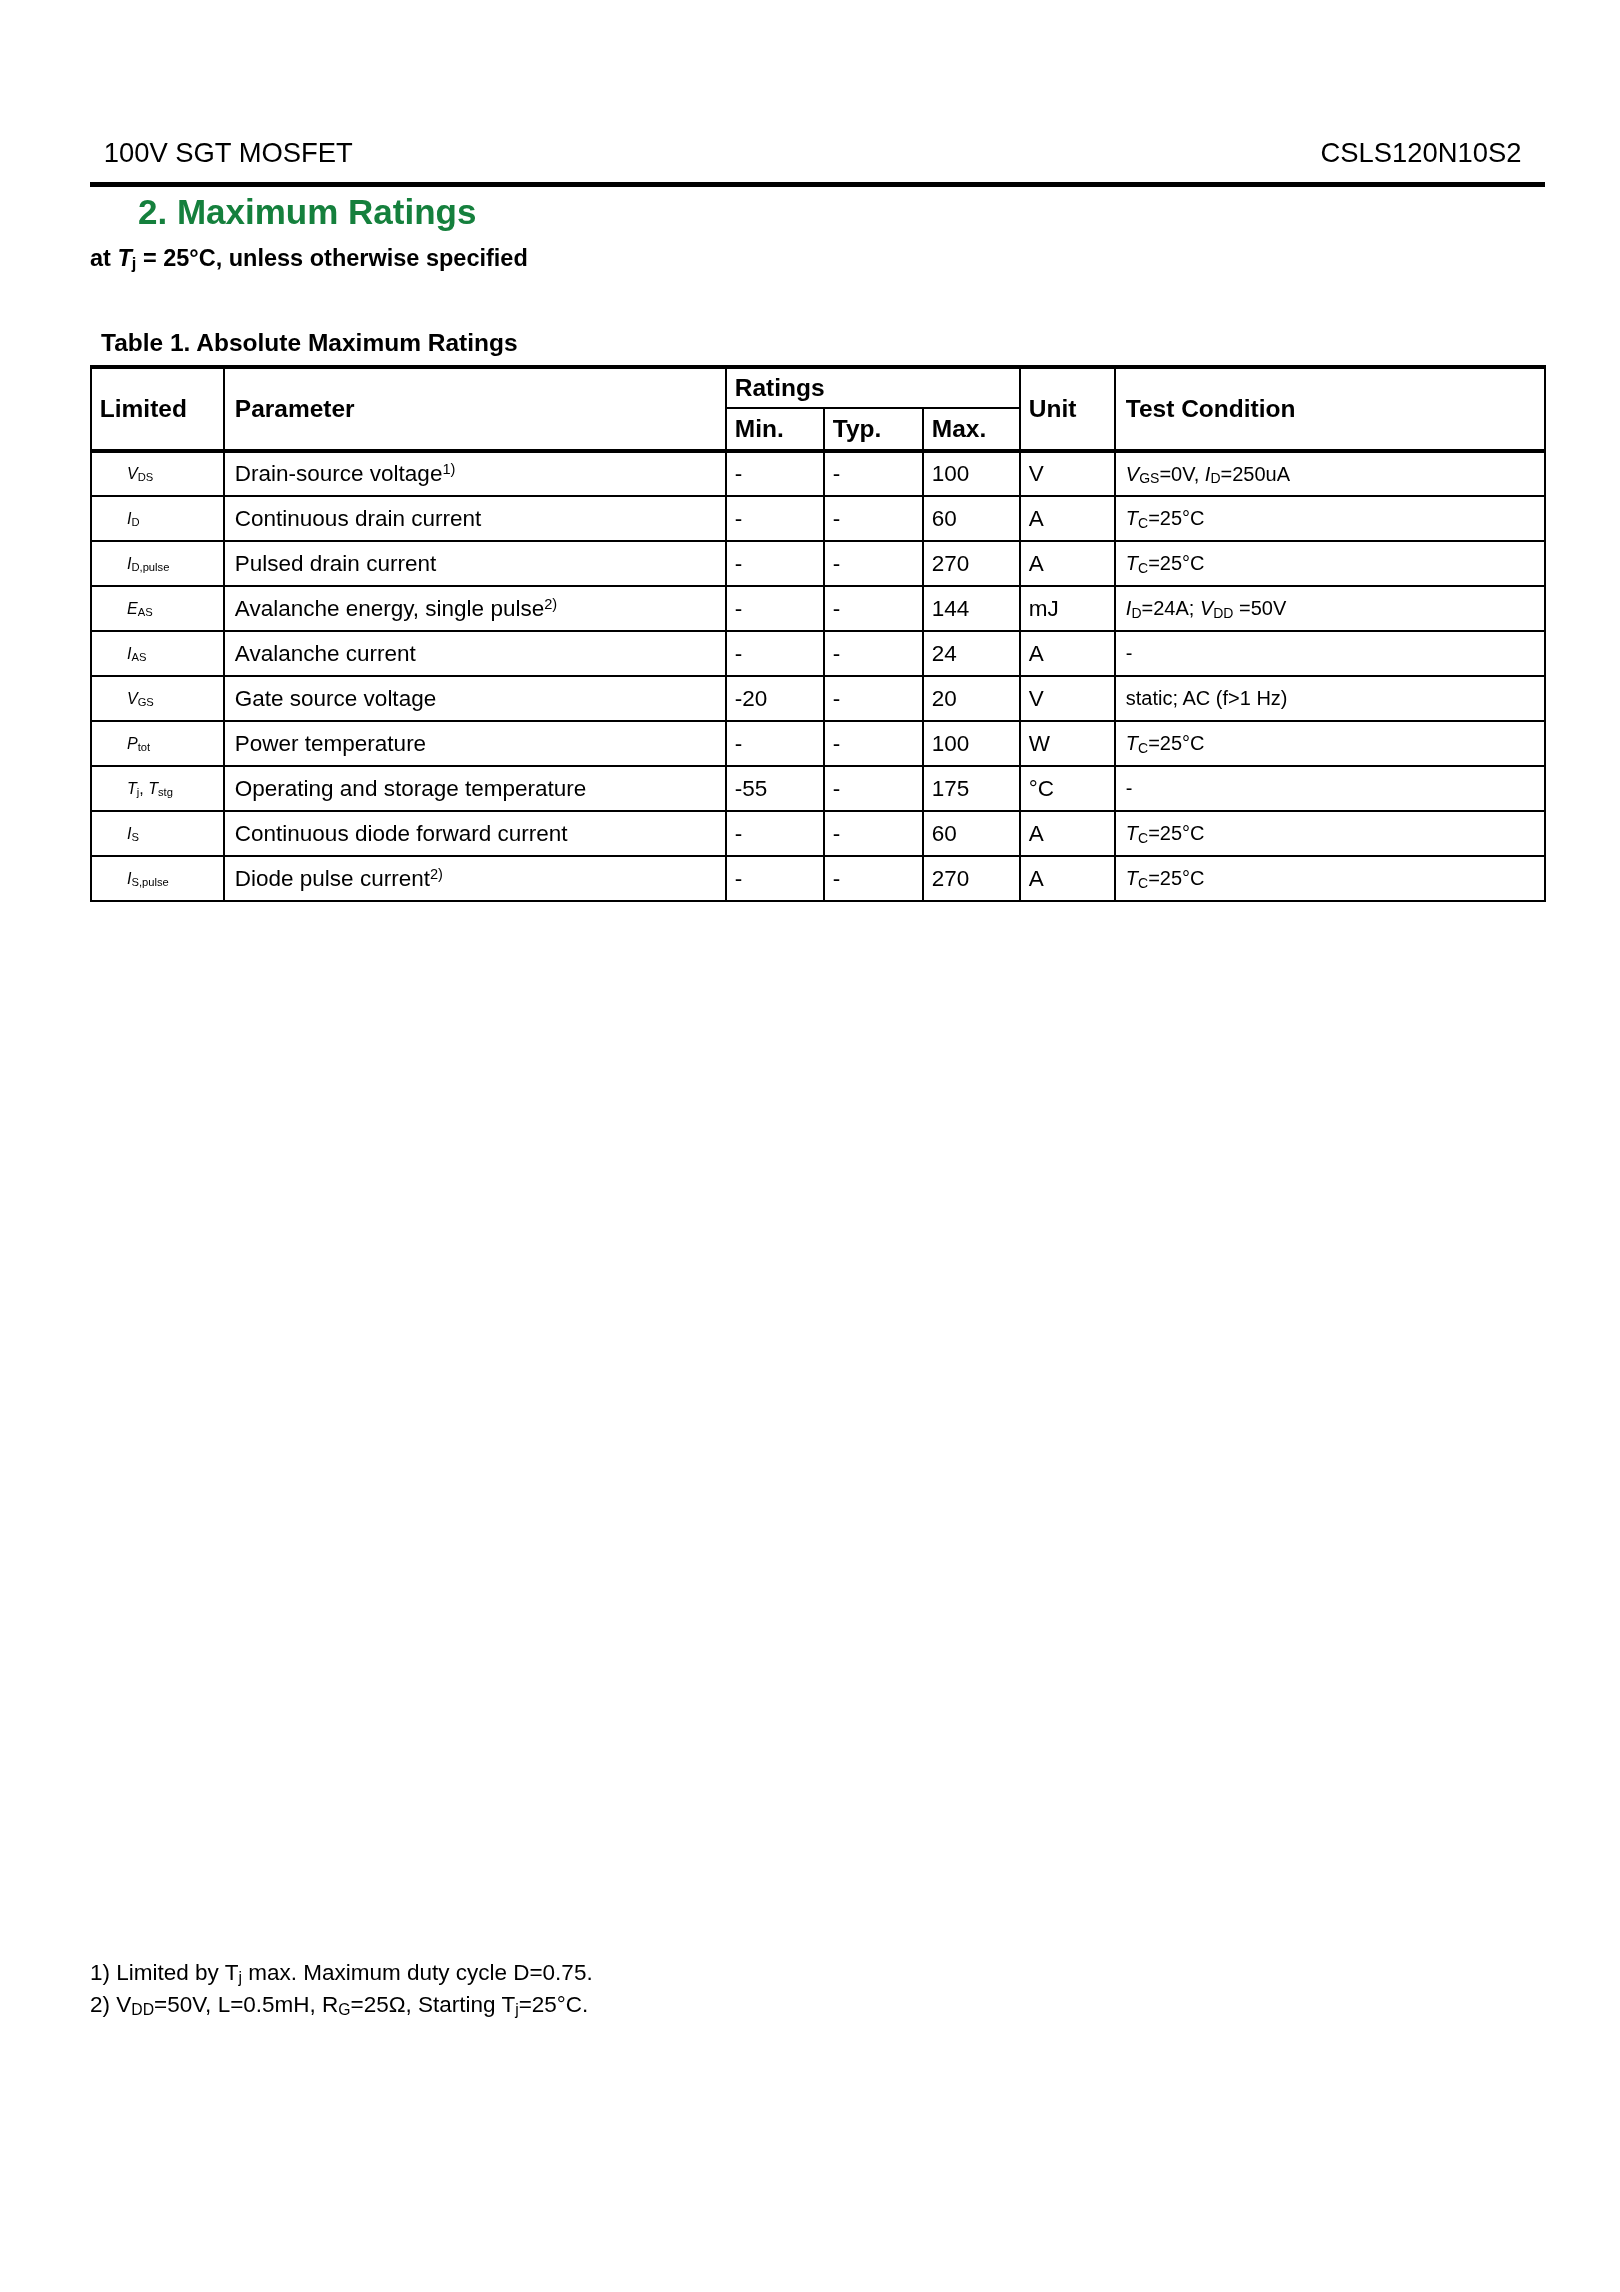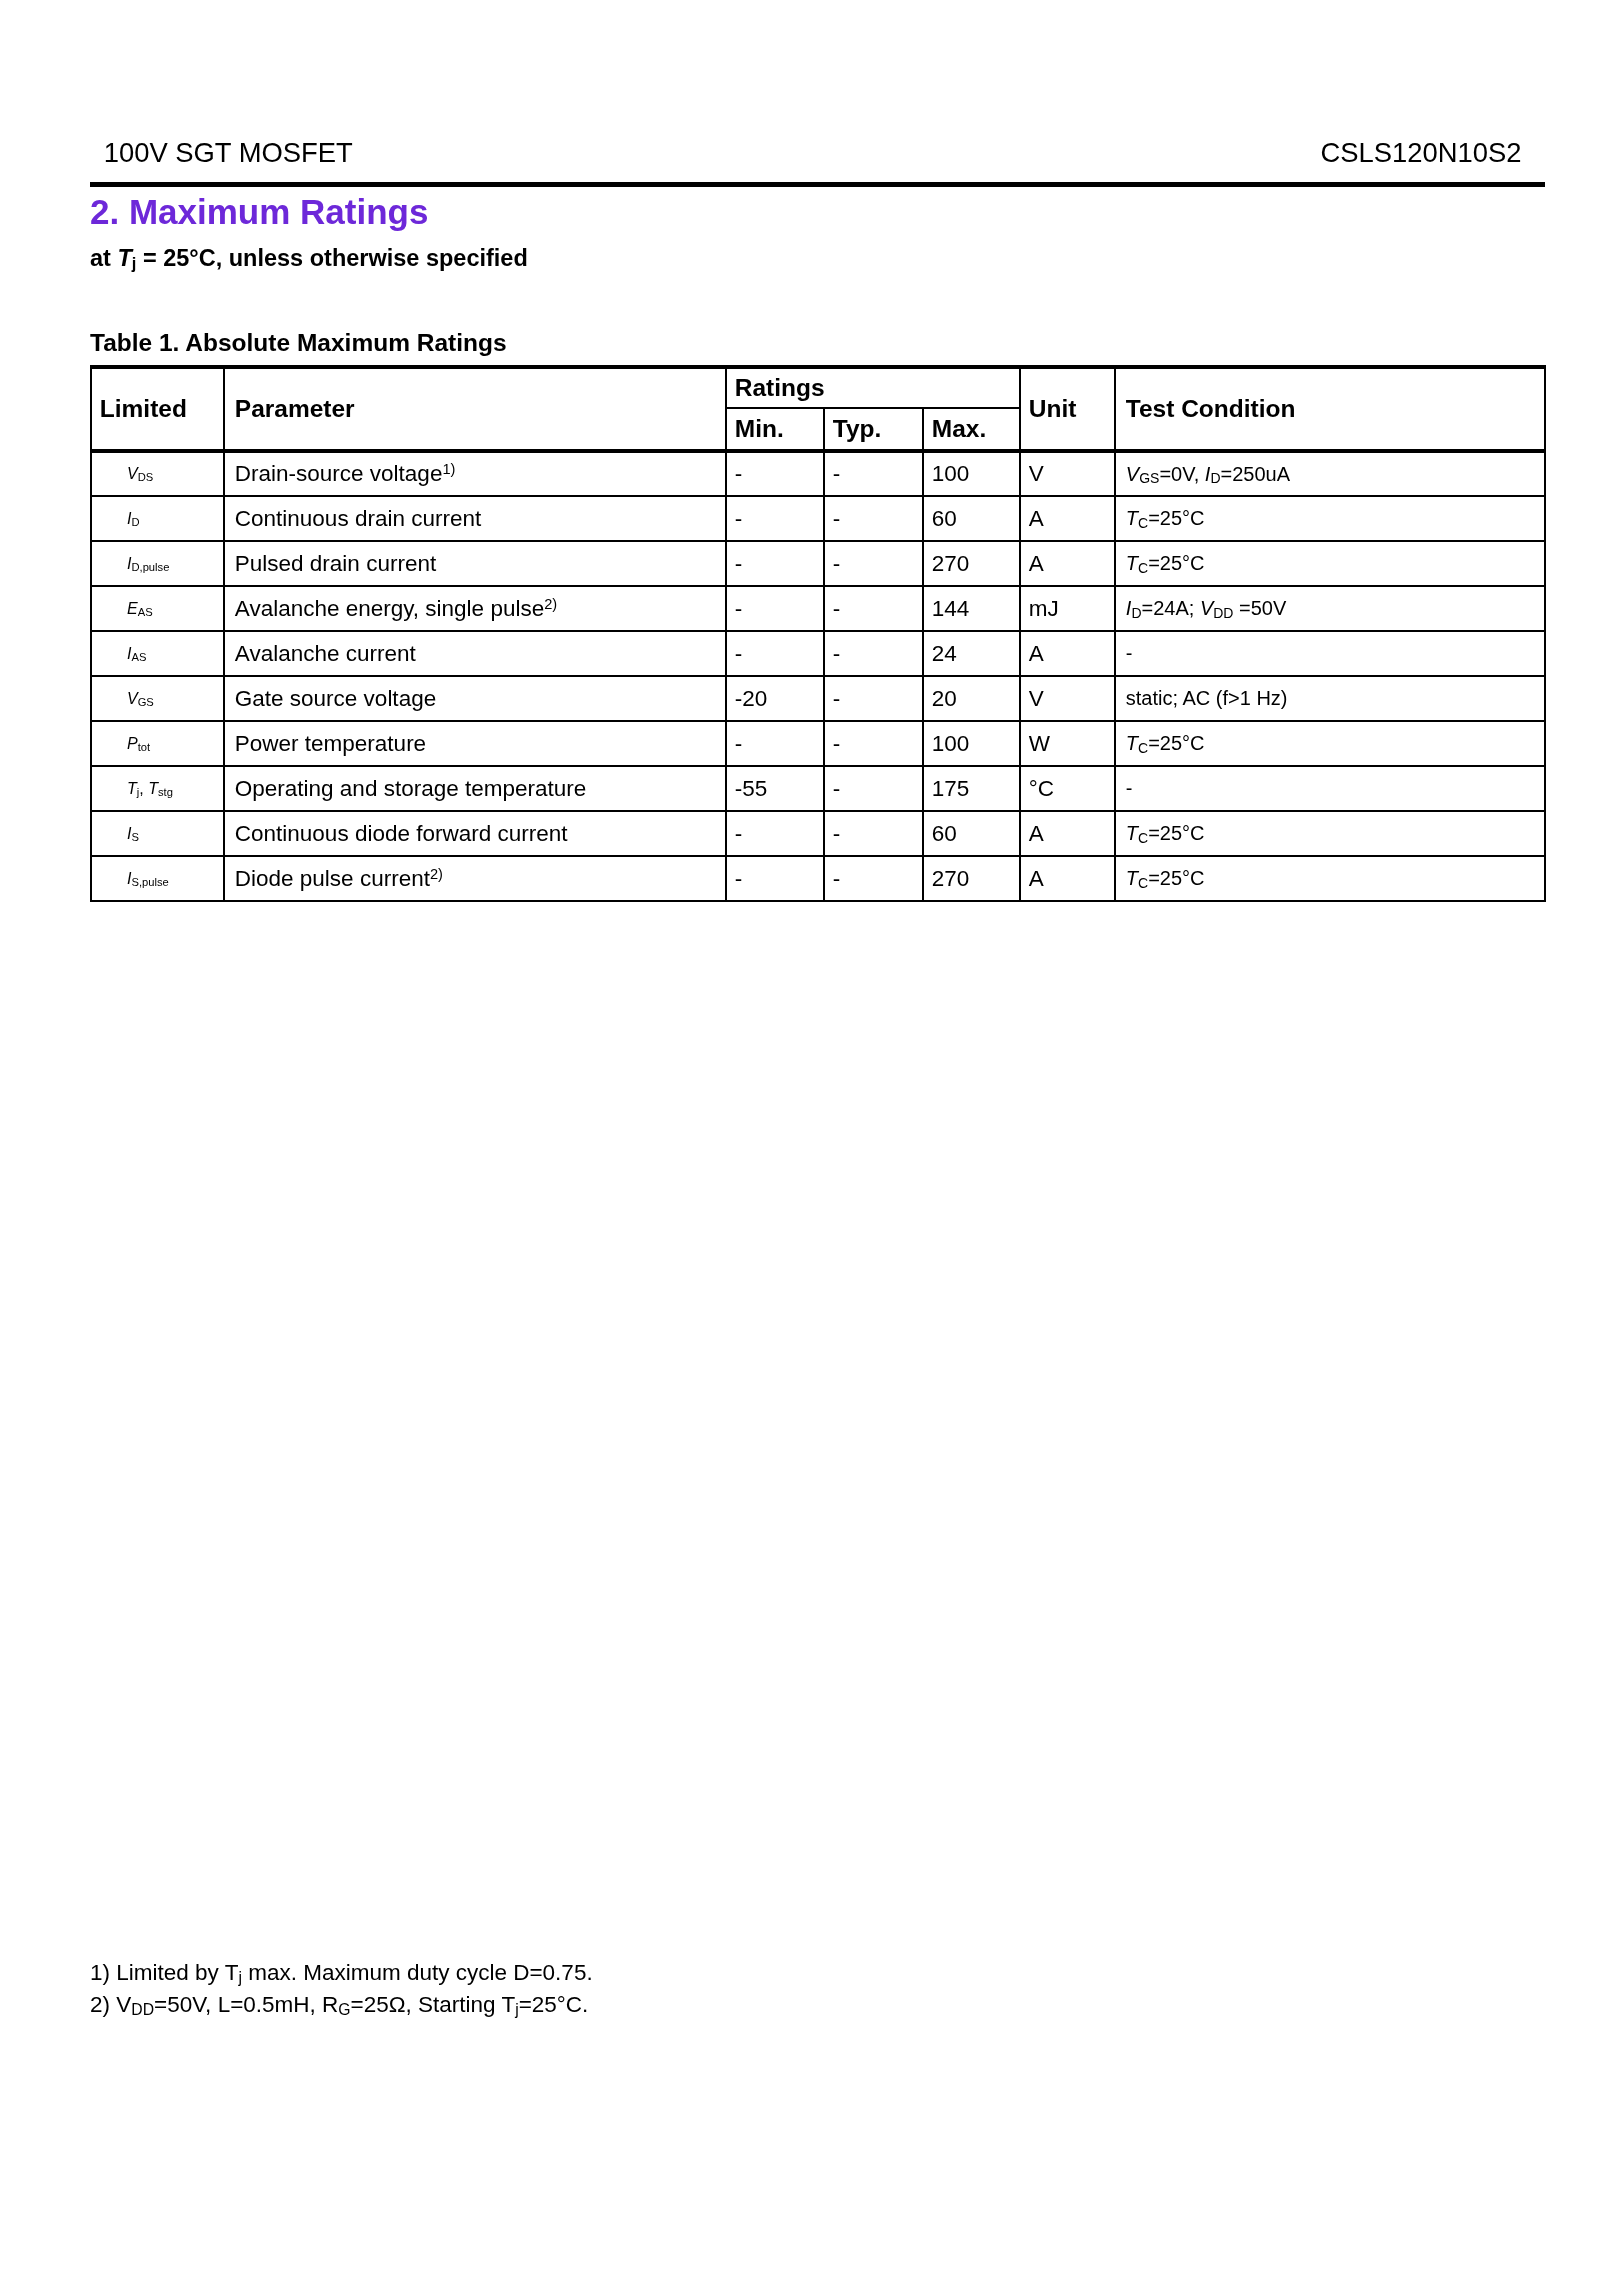--- a/index.html
+++ b/index.html
@@ -29,21 +29,21 @@
 
   .section-title {
     position: absolute; left: 90px; top: 192px; margin: 0;
     font-size: 35px; font-weight: bold; line-height: 1.15;
   }
   .section-subtitle {
     position: absolute; left: 90px; top: 245px;
     font-size: 23.5px; font-weight: bold;
   }
   .table-caption {
-    position: absolute; left: 90px; top: 329px;
+    position: absolute; left: 101px; top: 329px;
     font-size: 24.5px; font-weight: bold;
   }
 
   
   table.ratings-table {
     position: absolute; left: 90px; top: 365px; width: 1455px;
     border-collapse: collapse; table-layout: fixed;
     border-top: 4.9px solid #000;
     border-left: 2px solid #000;
     border-right: 2px solid #000;
@@ -81,21 +81,21 @@
 
 <div class="page">
 
   <div class="doc-header">
     <span class="hleft">100V SGT MOSFET</span>
     <span class="hright">CSLS120N10S2</span>
   </div>
 
   <div class="header-rule"></div>
 
-  <h1 class="section-title" style="color: #6d28d9;">2. Maximum Ratings</h1>
+  <h1 class="section-title" style="color: #15803d; margin-left: 48px;">2. Maximum Ratings</h1>
 
   <div class="section-subtitle"><span>at </span><span class="it">T</span><sub>j</sub><span> = 25°C, unless otherwise specified</span></div>
 
   <div class="table-caption">Table 1. Absolute Maximum Ratings</div>
 
   <table class="ratings-table">
     <colgroup>
       <col style="width:133px">
       <col style="width:502px">
       <col style="width:98px">

